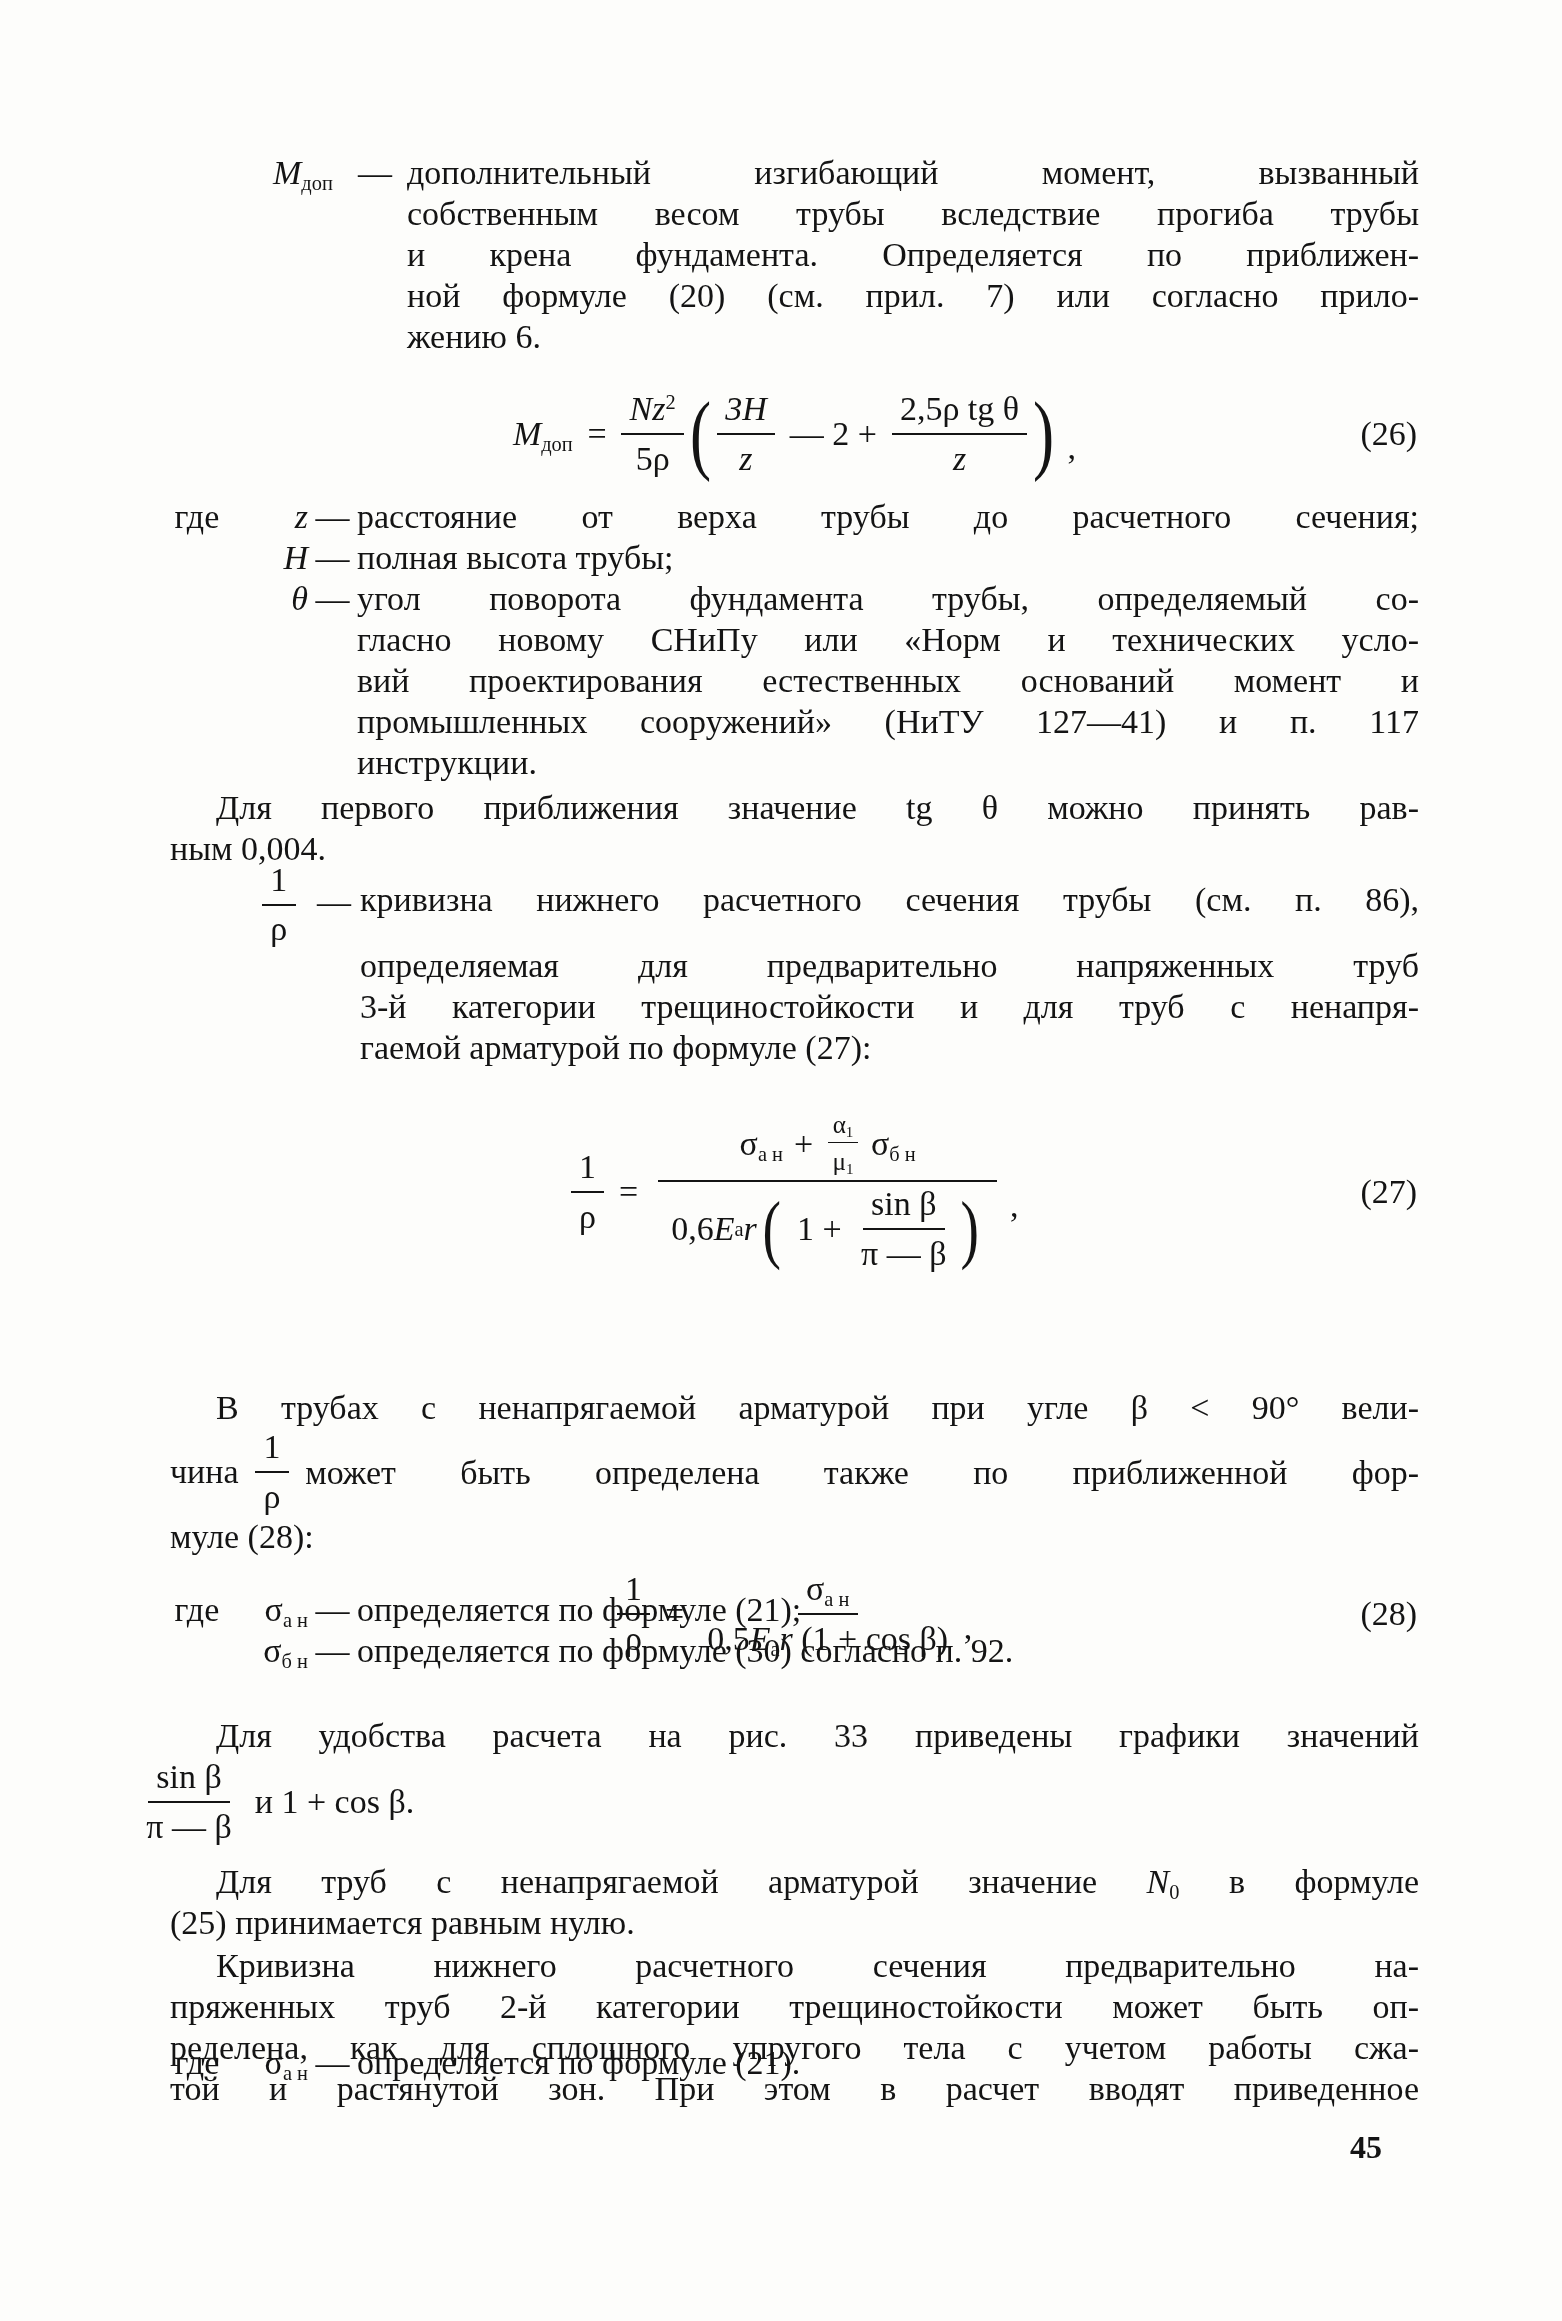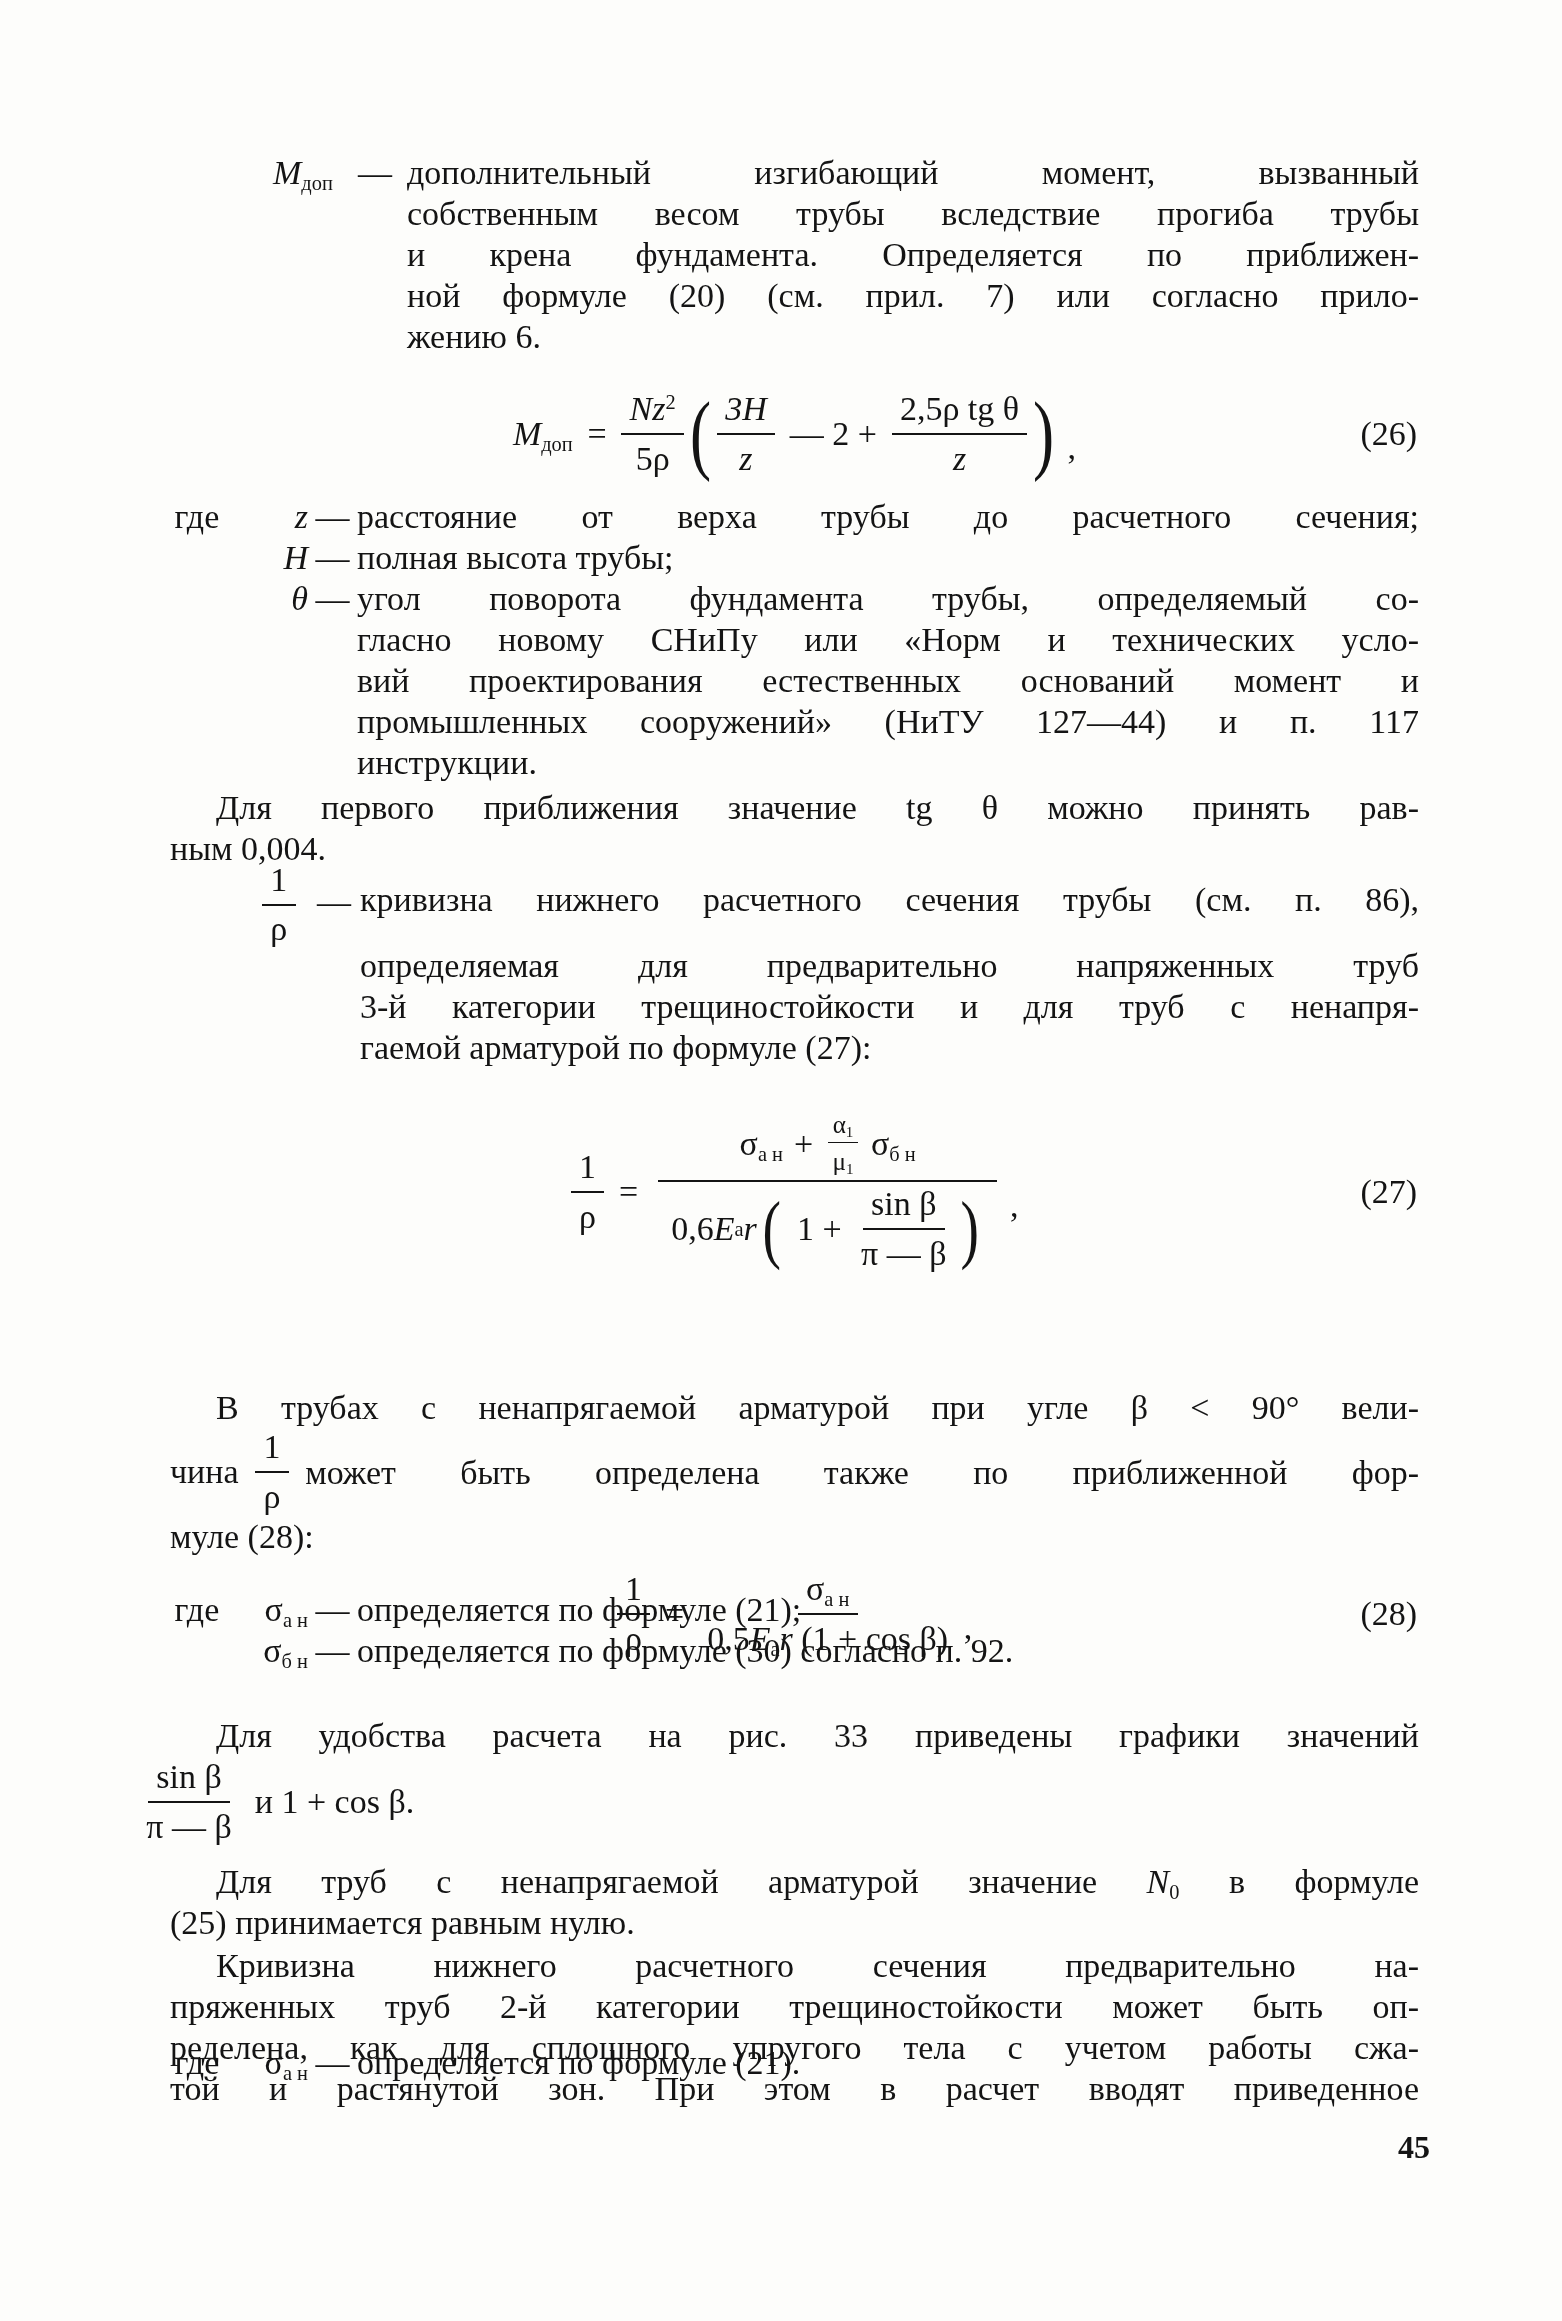--- a/index.html
+++ b/index.html
@@ -107,21 +107,21 @@
           <div class="ln">полная высота трубы;</div>
         </div>
     </div>
     <div class="where-row">
       <span class="wterm"><i class="v">θ</i></span>
       <span class="wdash">—</span>
       <div class="wtext">
         <div class="ln j">угол поворота фундамента трубы, определяемый со-</div>
         <div class="ln j">гласно новому СНиПу или «Норм и технических усло-</div>
         <div class="ln j">вий проектирования естественных оснований момент и</div>
-        <div class="ln j">промышленных сооружений» (НиТУ 127—44) и п. 117</div>
+        <div class="ln j">промышленных сооружений» (НиТУ 127—41) и п. 117</div>
         <div class="ln">инструкции.</div>
       </div>
     </div>
   </section>
 
   <section class="abs" style="left:170px;top:787px;width:1249px;">
     <div class="ln j" style="padding-left:46px;">Для первого приближения значение tg θ можно принять рав-</div>
     <div class="ln">ным 0,004.</div>
   </section>
 
@@ -250,16 +250,16 @@
     <div class="ln">(25) принимается равным нулю.</div>
   </section>
 
   <section class="abs" style="left:170px;top:1945px;width:1249px;">
     <div class="ln j" style="padding-left:46px;">Кривизна нижнего расчетного сечения  предварительно на-</div>
     <div class="ln j">пряженных труб 2-й категории трещиностойкости может быть оп-</div>
     <div class="ln j">ределена, как для сплошного упругого тела с учетом работы сжа-</div>
     <div class="ln j">той и растянутой зон. При этом в расчет вводят приведенное</div>
   </section>
 
-  <div class="abs pagenum" style="left:1350px;top:2129px;font-size:32px;margin-left:48px;">45</div>
+  <div class="abs pagenum" style="left:1350px;top:2129px;font-size:32px;">45</div>
 
 </div>
 
 
 </body></html>

